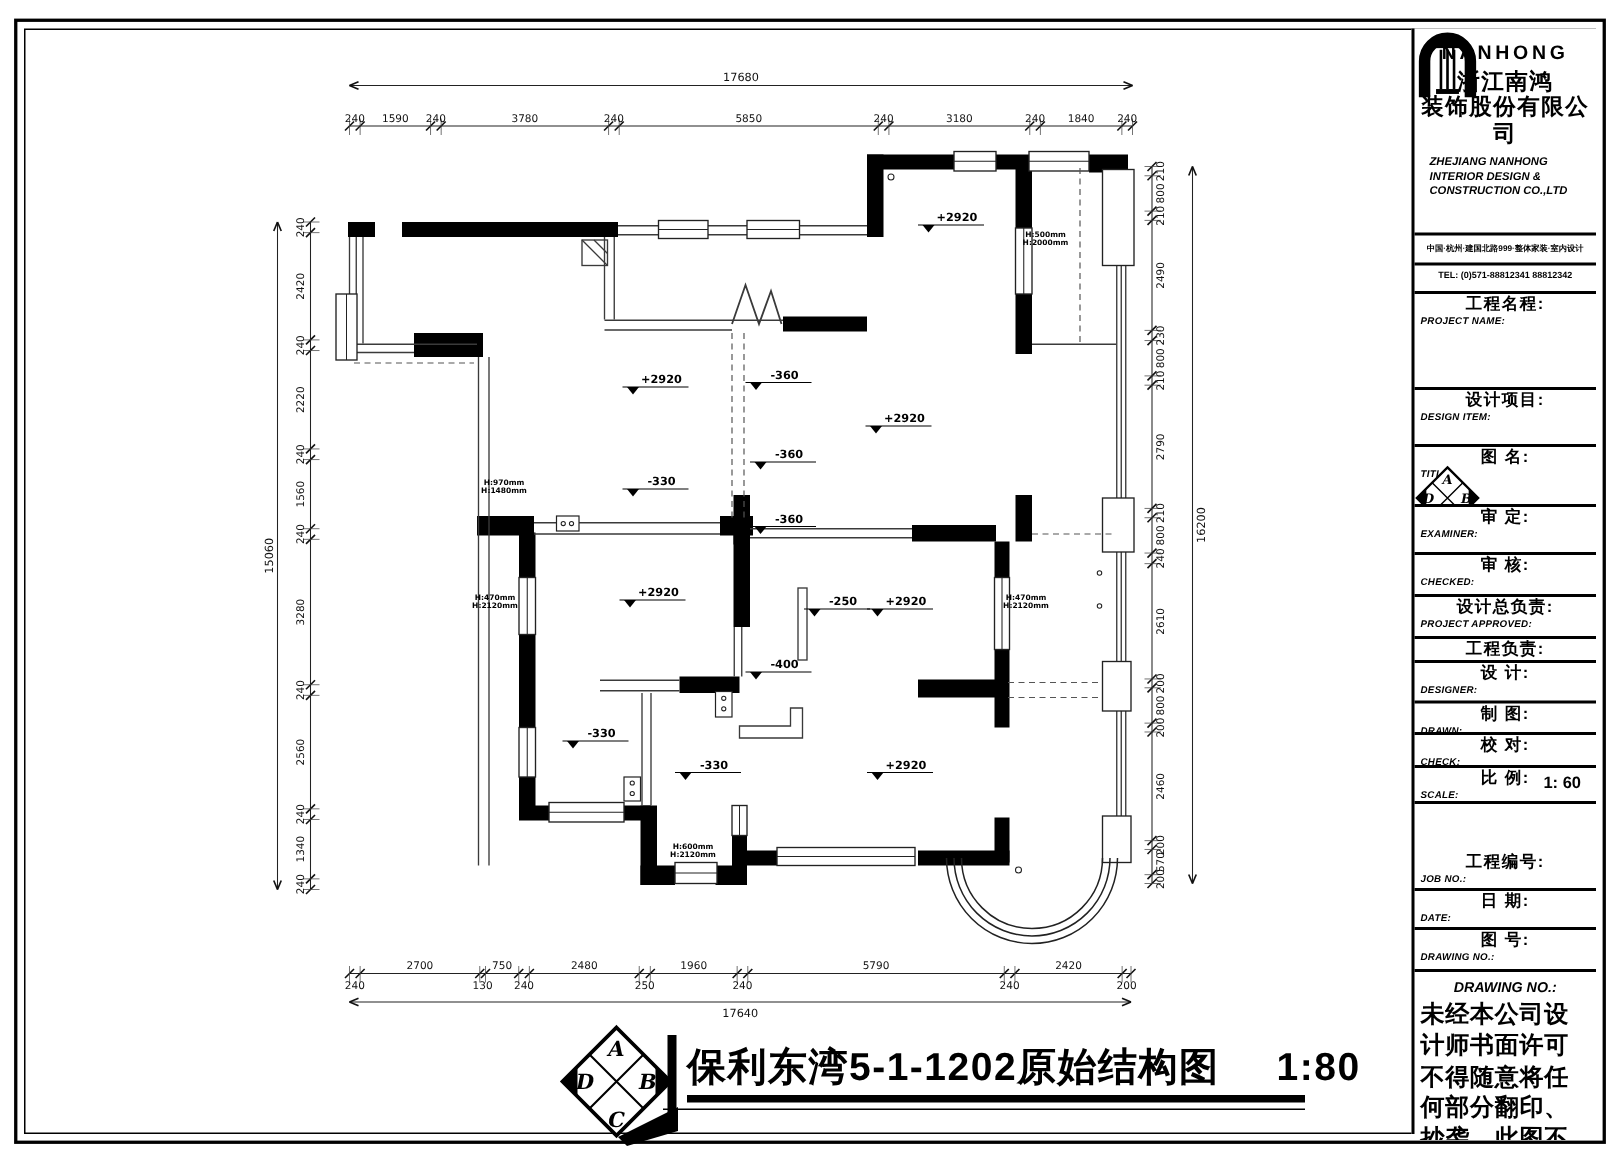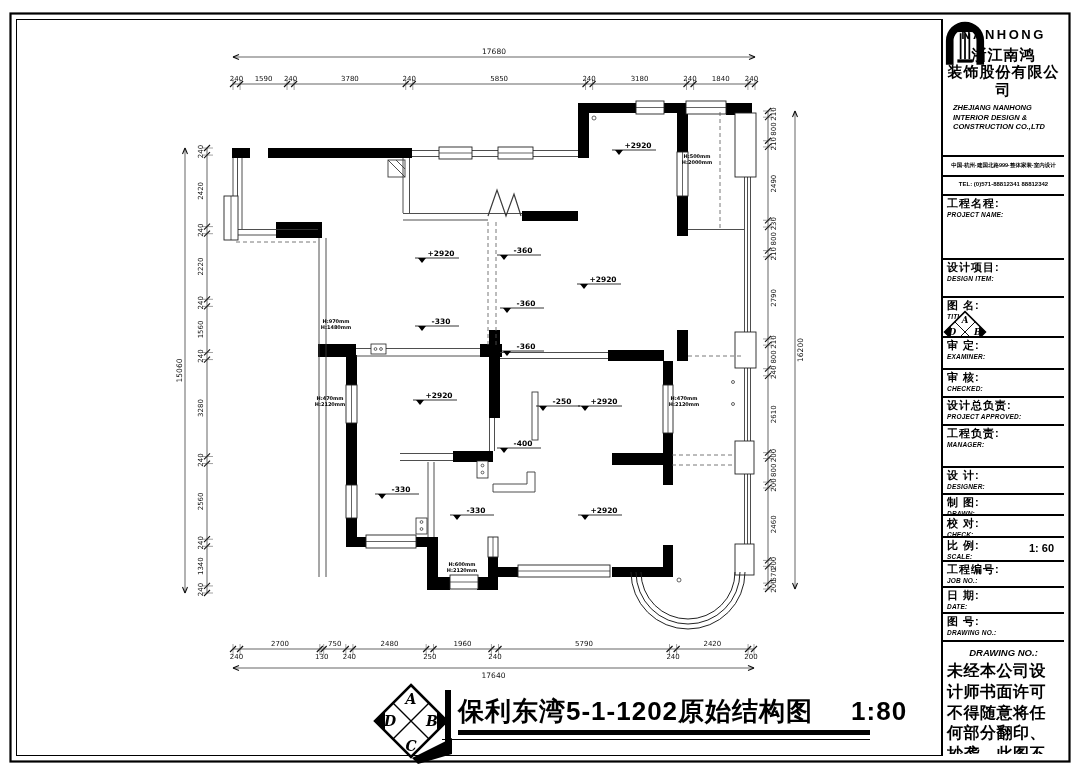--- a/index.html
+++ b/index.html
@@ -23,21 +23,21 @@
   text.total{font:7.5px "DejaVu Sans",sans-serif;fill:#111;}
   text.lvl{font:700 7.5px "DejaVu Sans",sans-serif;fill:#000;}
   text.wl{font:700 5px "DejaVu Sans",sans-serif;fill:#000;}
   .tri{fill:#000;}
   .lvlline{stroke:#000;stroke-width:0.8;}
   .bd{fill:none;stroke:#000;}
   
   .tb{position:absolute;left:941px;top:19px;width:123px;height:737px;background:#fff;
       border-left:2px solid #000;box-sizing:border-box;}
   .sec{box-sizing:border-box;border-bottom:2px solid #000;padding:1px 4px;overflow:hidden;position:relative;}
-  .cn{font-size:11px;font-weight:bold;letter-spacing:1px;line-height:1.25;}
+  .cn{font-size:11px;font-weight:bold;letter-spacing:1px;line-height:1.25;text-align:center;}
   .en{font-size:6.5px;font-weight:bold;font-style:italic;letter-spacing:0.2px;line-height:1.2;}
   .logoarea{text-align:center;padding-top:6px;}
   .brand{font-size:13px;font-weight:bold;letter-spacing:2.5px;margin-top:2px;}
   .cname{font-size:15px;font-weight:bold;margin-top:4px;line-height:1.15;letter-spacing:1px;}
   .ename{font-size:7.5px;font-weight:bold;font-style:italic;text-align:left;margin:5px 2px 0 6px;line-height:1.3;}
   .addr{font-size:5.5px;font-weight:bold;text-align:center;padding-top:5px;}
   .tel{font-size:6px;font-weight:bold;text-align:center;padding-top:4px;}
   .scaleval{position:absolute;right:10px;top:4px;font-size:11px;font-weight:bold;}
   .dwgheader{font-size:9.5px;font-weight:bold;font-style:italic;text-align:center;margin:4px 0 3px 0;}
   .disc{font-size:16px;font-weight:bold;line-height:1.3;letter-spacing:0.5px;}
@@ -528,42 +528,42 @@
       <div class="en">EXAMINER:</div>
     </div>
     <div class="sec" style="height:28px;">
       <div class="cn">审   核:</div>
       <div class="en">CHECKED:</div>
     </div>
     <div class="sec" style="height:28px;">
       <div class="cn">设计总负责:</div>
       <div class="en">PROJECT APPROVED:</div>
     </div>
-    <div class="sec" style="height:42px;">
+    <div class="sec" style="height:16px;">
       <div class="cn">工程负责:</div>
       <div class="en">MANAGER:</div>
     </div>
     <div class="sec" style="height:27px;">
       <div class="cn">设   计:</div>
       <div class="en">DESIGNER:</div>
     </div>
     <div class="sec" style="height:21px;">
       <div class="cn">制   图:</div>
       <div class="en">DRAWN:</div>
     </div>
     <div class="sec" style="height:22px;">
       <div class="cn">校   对:</div>
       <div class="en">CHECK:</div>
     </div>
     <div class="sec" style="height:24px;">
       <div class="cn">比   例:</div>
       <div class="en">SCALE:</div>
       <div class="scaleval">1: 60</div>
     </div>
-    <div class="sec" style="height:26px;">
+    <div class="sec" style="height:26px;margin-top:32px;">
       <div class="cn">工程编号:</div>
       <div class="en">JOB NO.:</div>
     </div>
     <div class="sec" style="height:26px;">
       <div class="cn">日   期:</div>
       <div class="en">DATE:</div>
     </div>
     <div class="sec" style="height:28px;">
       <div class="cn">图   号:</div>
       <div class="en">DRAWING NO.:</div>

